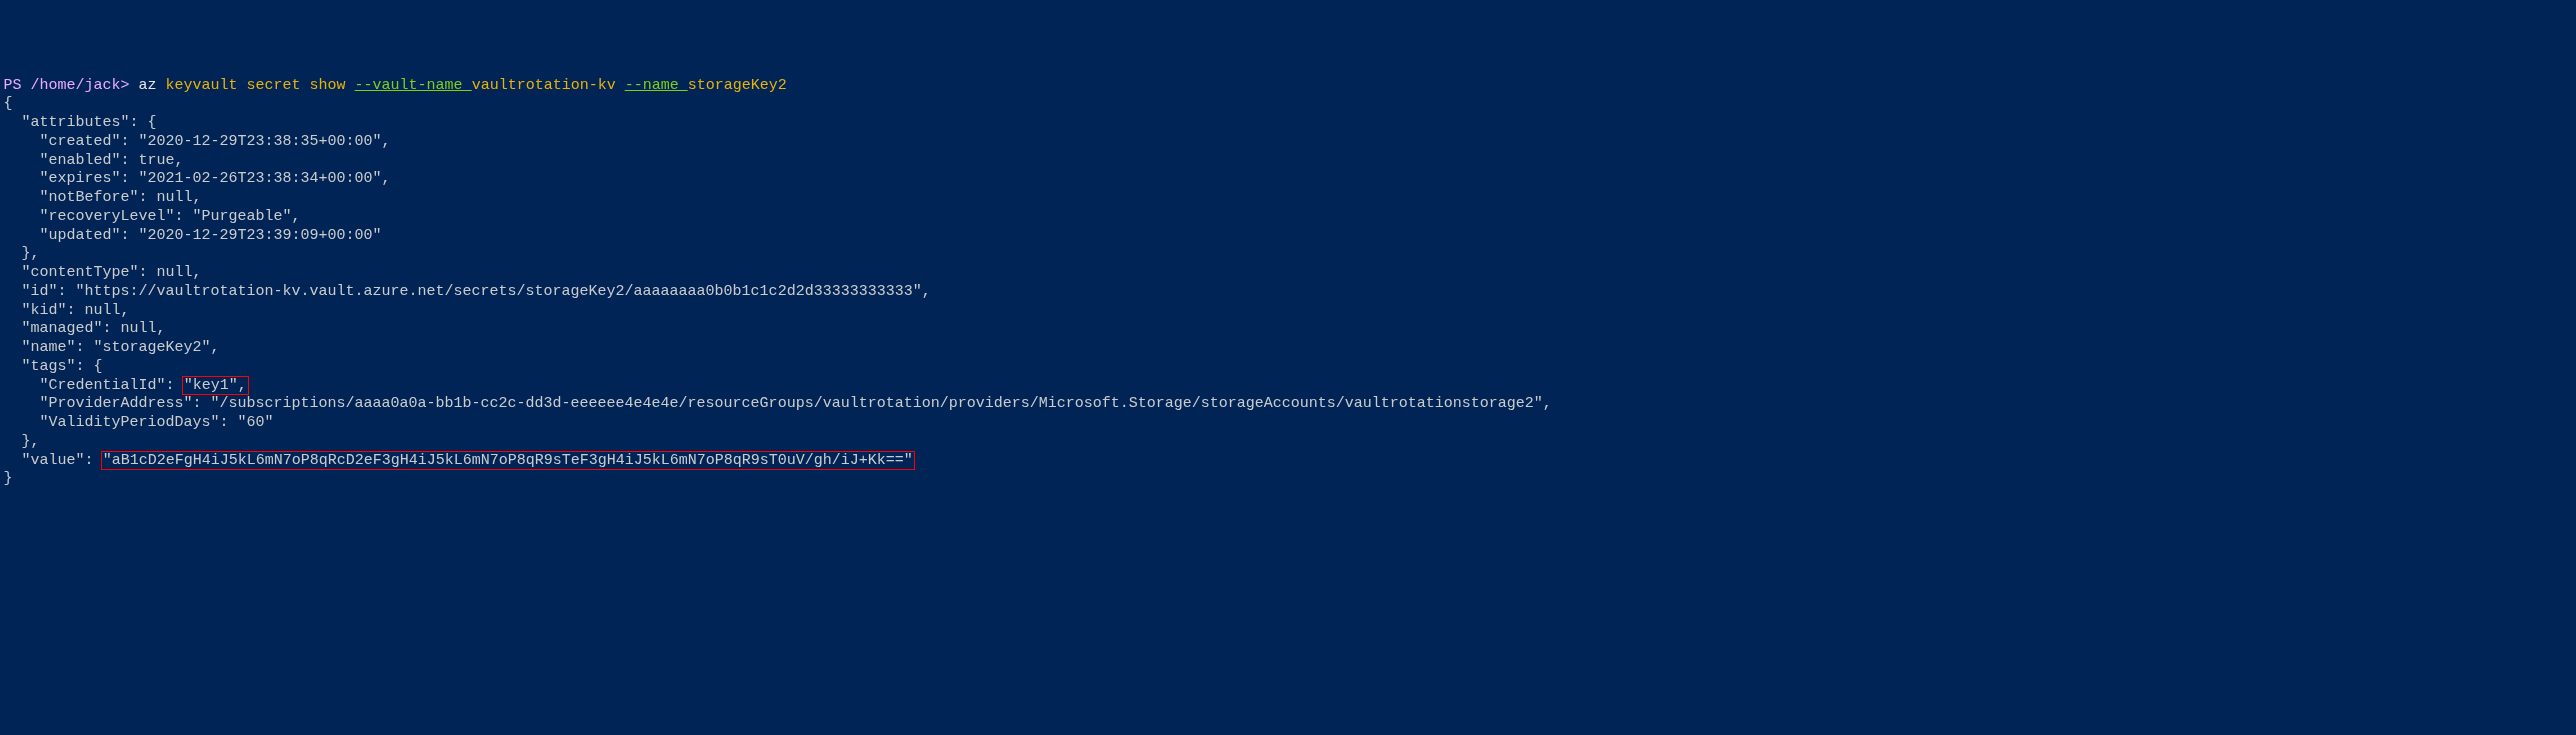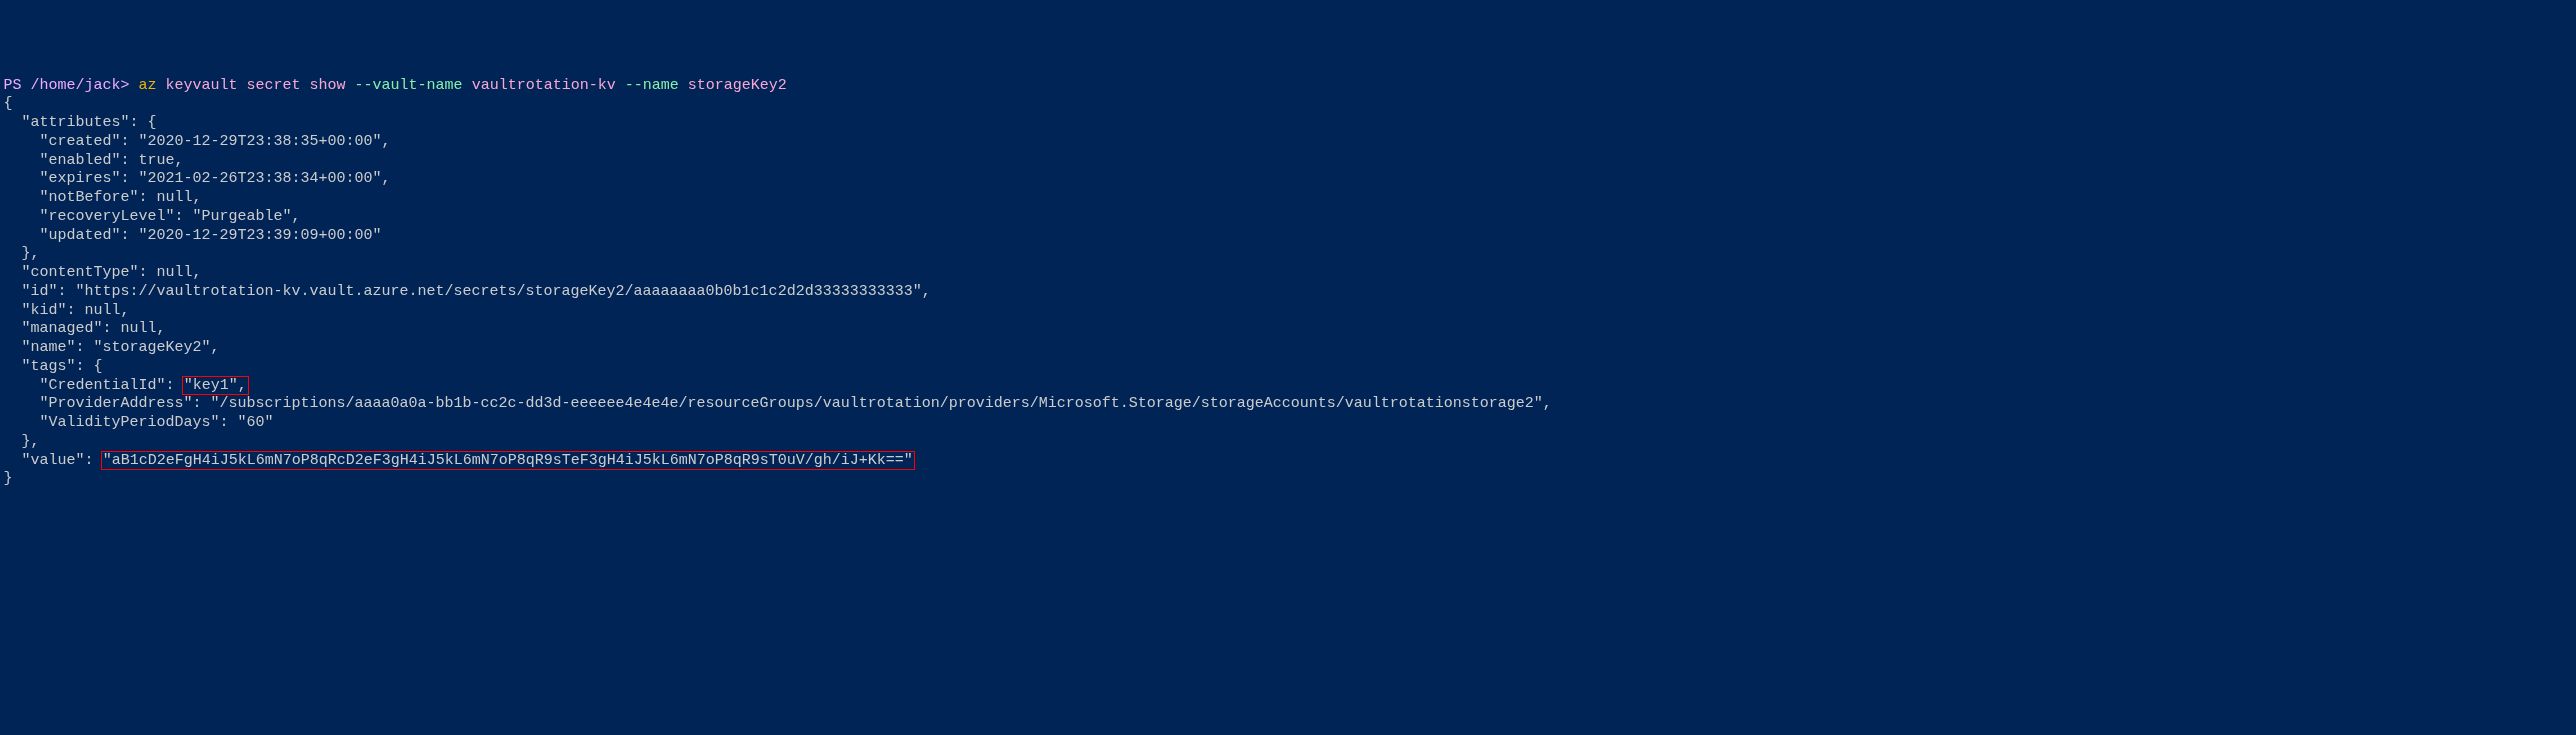--- a/index.html
+++ b/index.html
@@ -12,23 +12,23 @@
       color: #cccccc;
       font-family: Consolas, 'Courier New', monospace;
       font-size: 15px;
       line-height: 1.25;
       padding: 1.7px 3.5px;
       white-space: pre;
       width: 2576px;
       min-height: 735px;
     }
     .prompt-white { color: #f0abfc; }
-    .cmd-yellow { color: #eab308; }
-    .param-gray { color: #86efac; }
-    .param-val-white { color: #f9a8d4; }
+    .cmd-yellow { color: #e5e5e5; }
+    .param-gray { color: #84cc16; text-decoration: underline; }
+    .param-val-white { color: #eab308; }
     .output { color: #cccccc; }
     .redbox {
       border: 0.9px solid #ff0000;
       display: inline;
       padding: 0 0.9px;
       margin-left: -1.7px;
     }
   </style>
 </head>
 <body>

